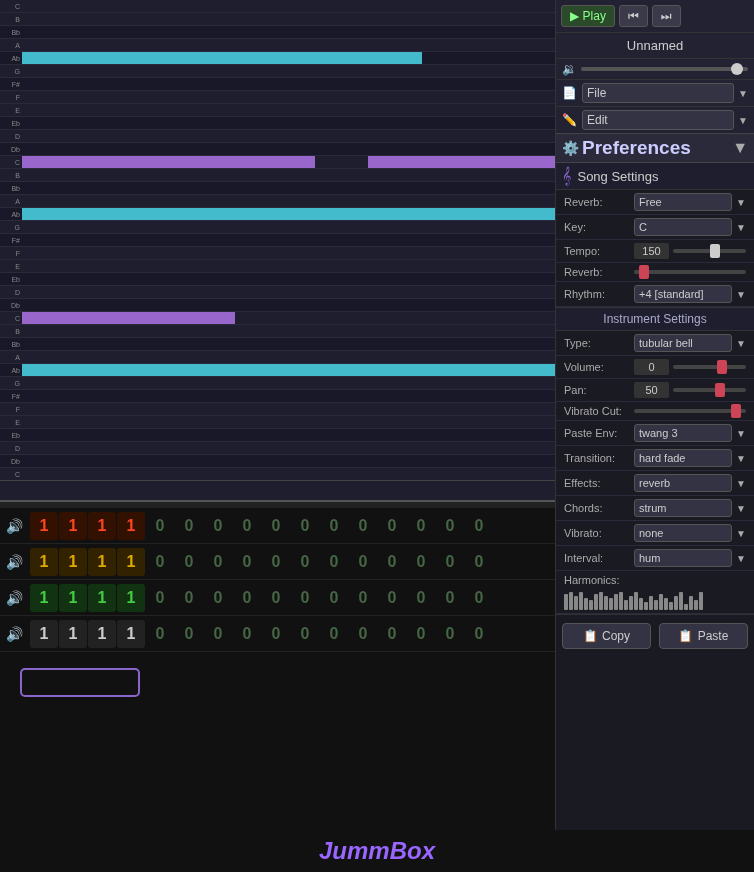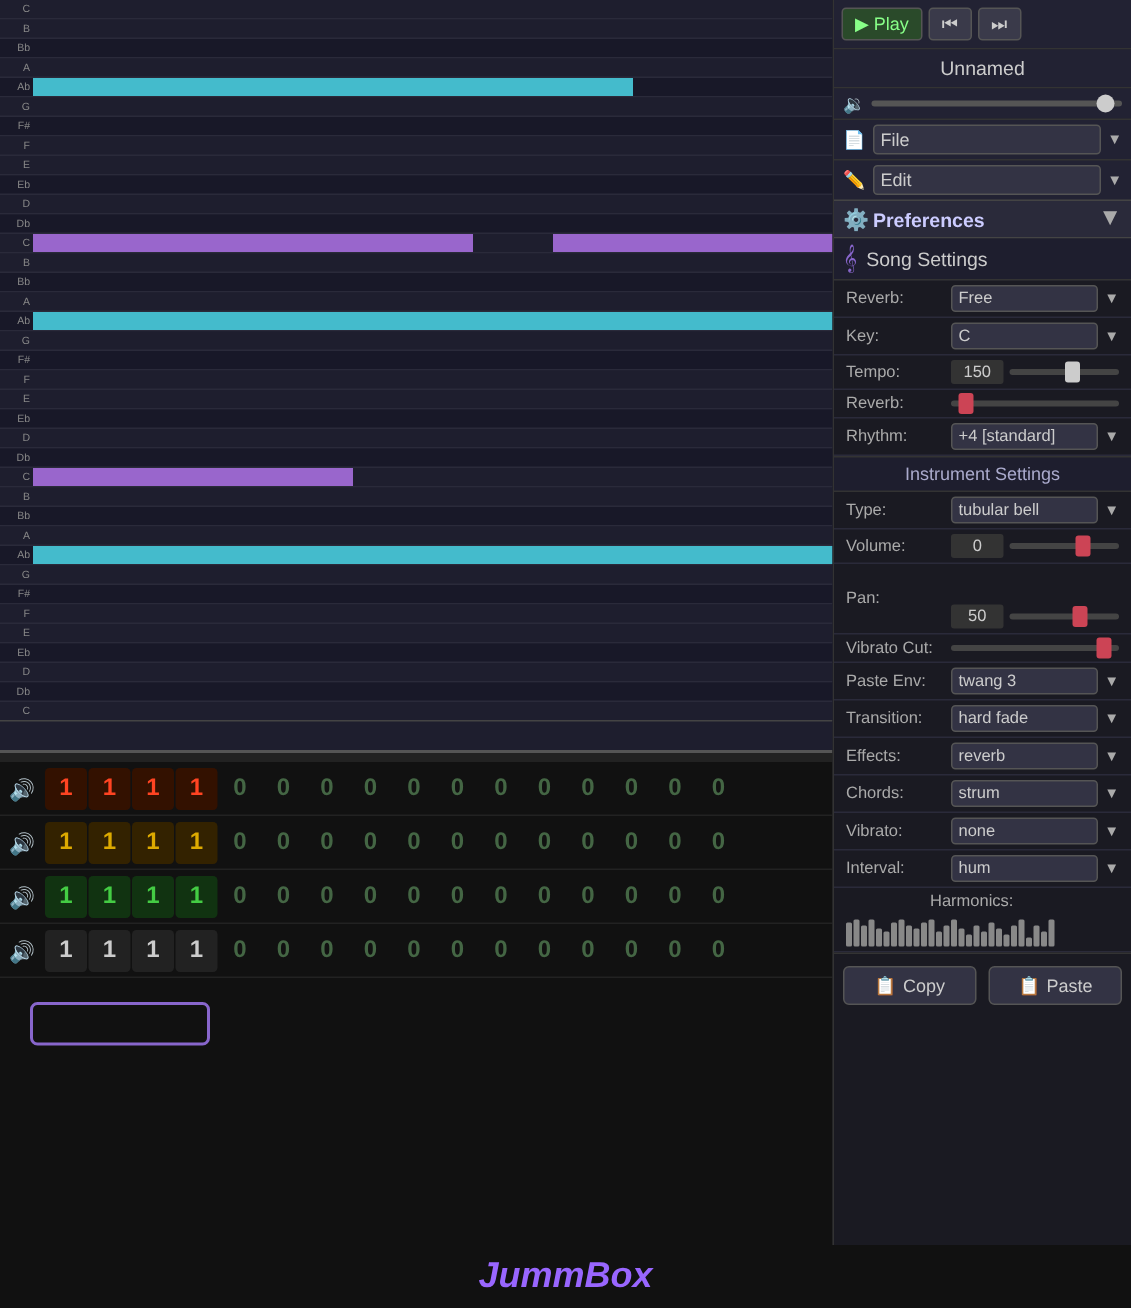--- a/index.html
+++ b/index.html
@@ -356,21 +356,21 @@
       padding: 3px 6px;
       background: #2a2a3a;
       border-top: 1px solid #444;
       border-bottom: 1px solid #444;
       gap: 4px;
     }
     .pref-icon { color: #aaa; font-size: 14px; width: 16px; }
     .pref-label {
       flex: 1;
       color: #ccccff;
-      font-size: 13px;
+      font-size: 19px;
       font-weight: bold;
     }
     .pref-arrow { color: #aaa; }
 
     .song-settings-title {
       display: flex;
       align-items: center;
       gap: 6px;
       padding: 4px 6px;
       background: #1e1e2e;
@@ -756,21 +756,21 @@
       <div class="param-control" style="gap:4px;">
         <span class="tempo-box">0</span>
         <div class="slider-track">
           <div class="slider-thumb" style="left:60%; background:#cc4455;"></div>
         </div>
       </div>
     </div>
 
     <div class="param-row">
       <span class="param-label">Pan:</span>
-      <div class="param-control" style="gap:4px;margin-top:24px;">
+      <div class="param-control" style="gap:4px;">
         <span class="tempo-box">50</span>
         <div class="slider-track">
           <div class="slider-thumb" style="left:58%; background:#cc4455;"></div>
         </div>
       </div>
     </div>
 
     <div class="param-row">
       <span class="param-label">Vibrato Cut:</span>
       <div class="param-control">
@@ -834,21 +834,21 @@
     <div class="param-row">
       <span class="param-label">Interval:</span>
       <div class="param-control">
         <select class="param-select">
           <option>hum</option>
         </select>
         <span style="color:#aaa; font-size:10px;">▼</span>
       </div>
     </div>
 
-    <div class="param-row" style="flex-direction:column; align-items:center; gap:4px;">
+    <div class="param-row" style="flex-direction:column; align-items:flex-start; gap:4px;">
       <span class="param-label">Harmonics:</span>
       <div class="harmonics-bar" style="width:100%;">
         <div class="harm-bar" style="height:16px; background:#888;"></div>
         <div class="harm-bar" style="height:18px; background:#888;"></div>
         <div class="harm-bar" style="height:14px; background:#888;"></div>
         <div class="harm-bar" style="height:18px; background:#888;"></div>
         <div class="harm-bar" style="height:12px; background:#888;"></div>
         <div class="harm-bar" style="height:10px; background:#888;"></div>
         <div class="harm-bar" style="height:16px; background:#888;"></div>
         <div class="harm-bar" style="height:18px; background:#888;"></div>

